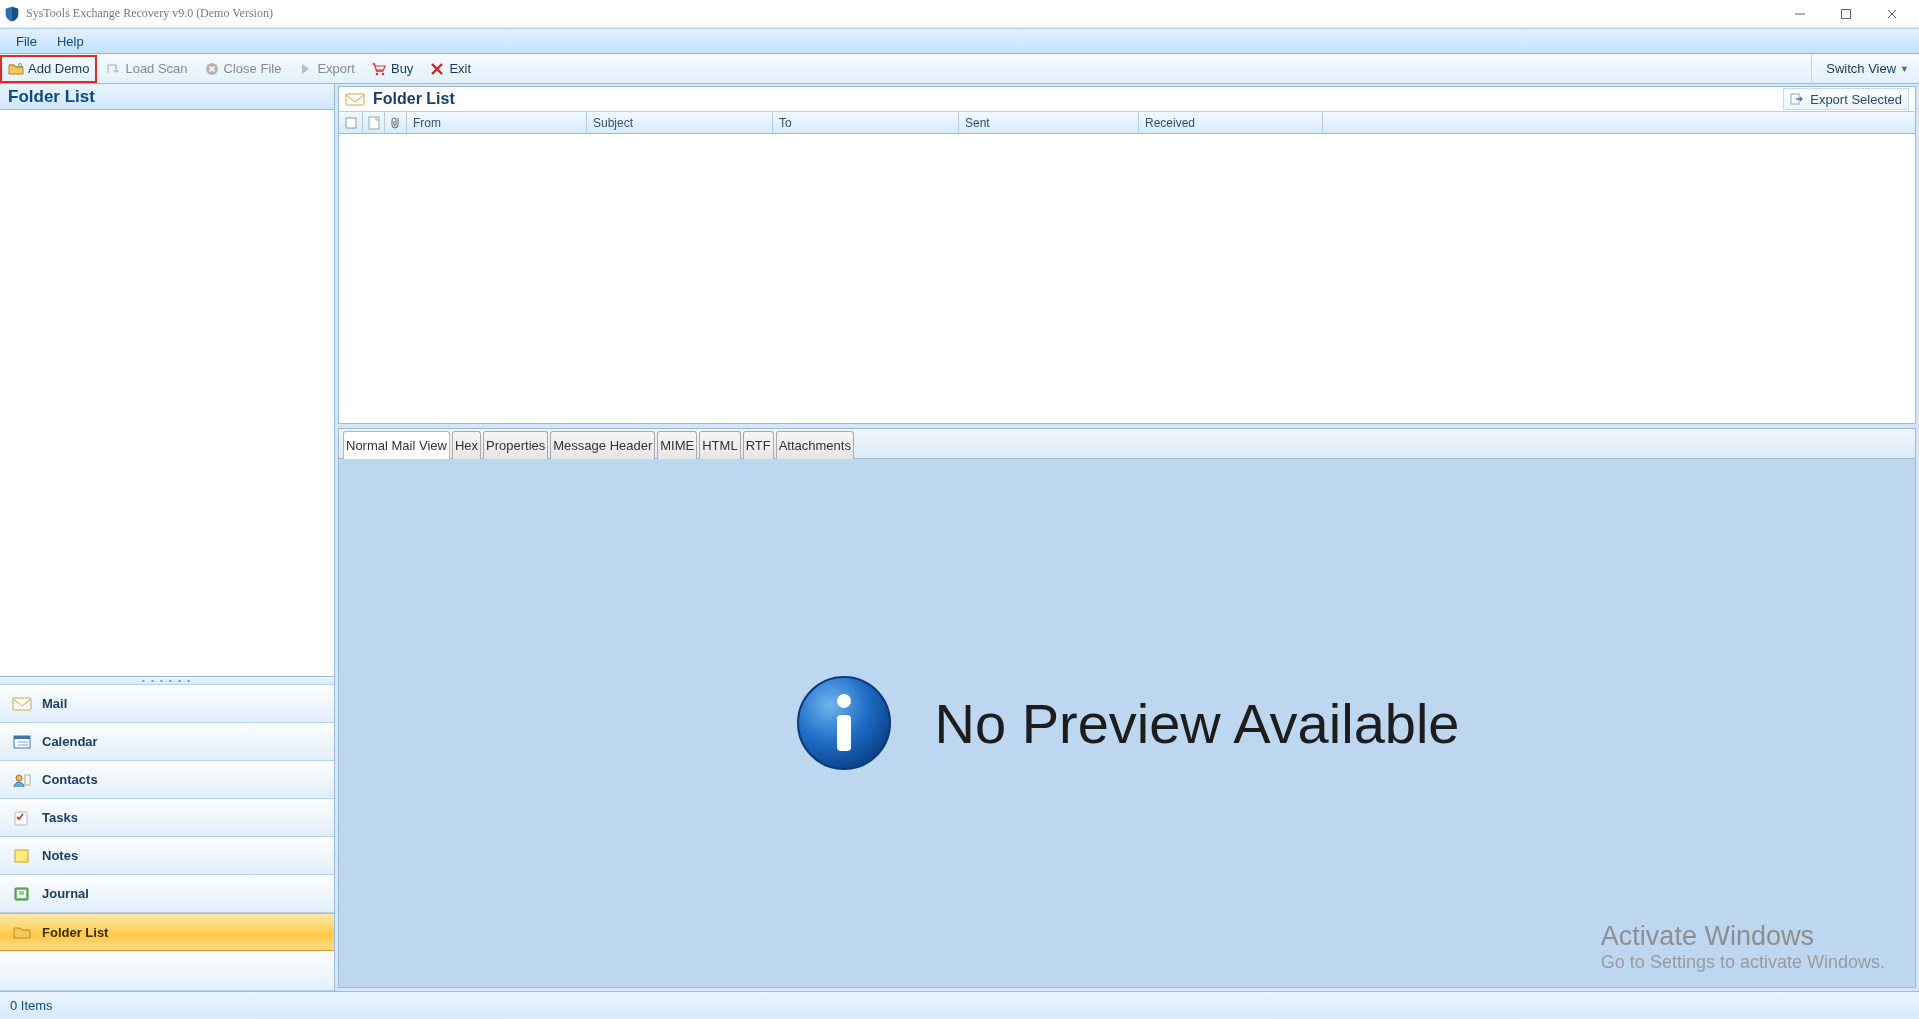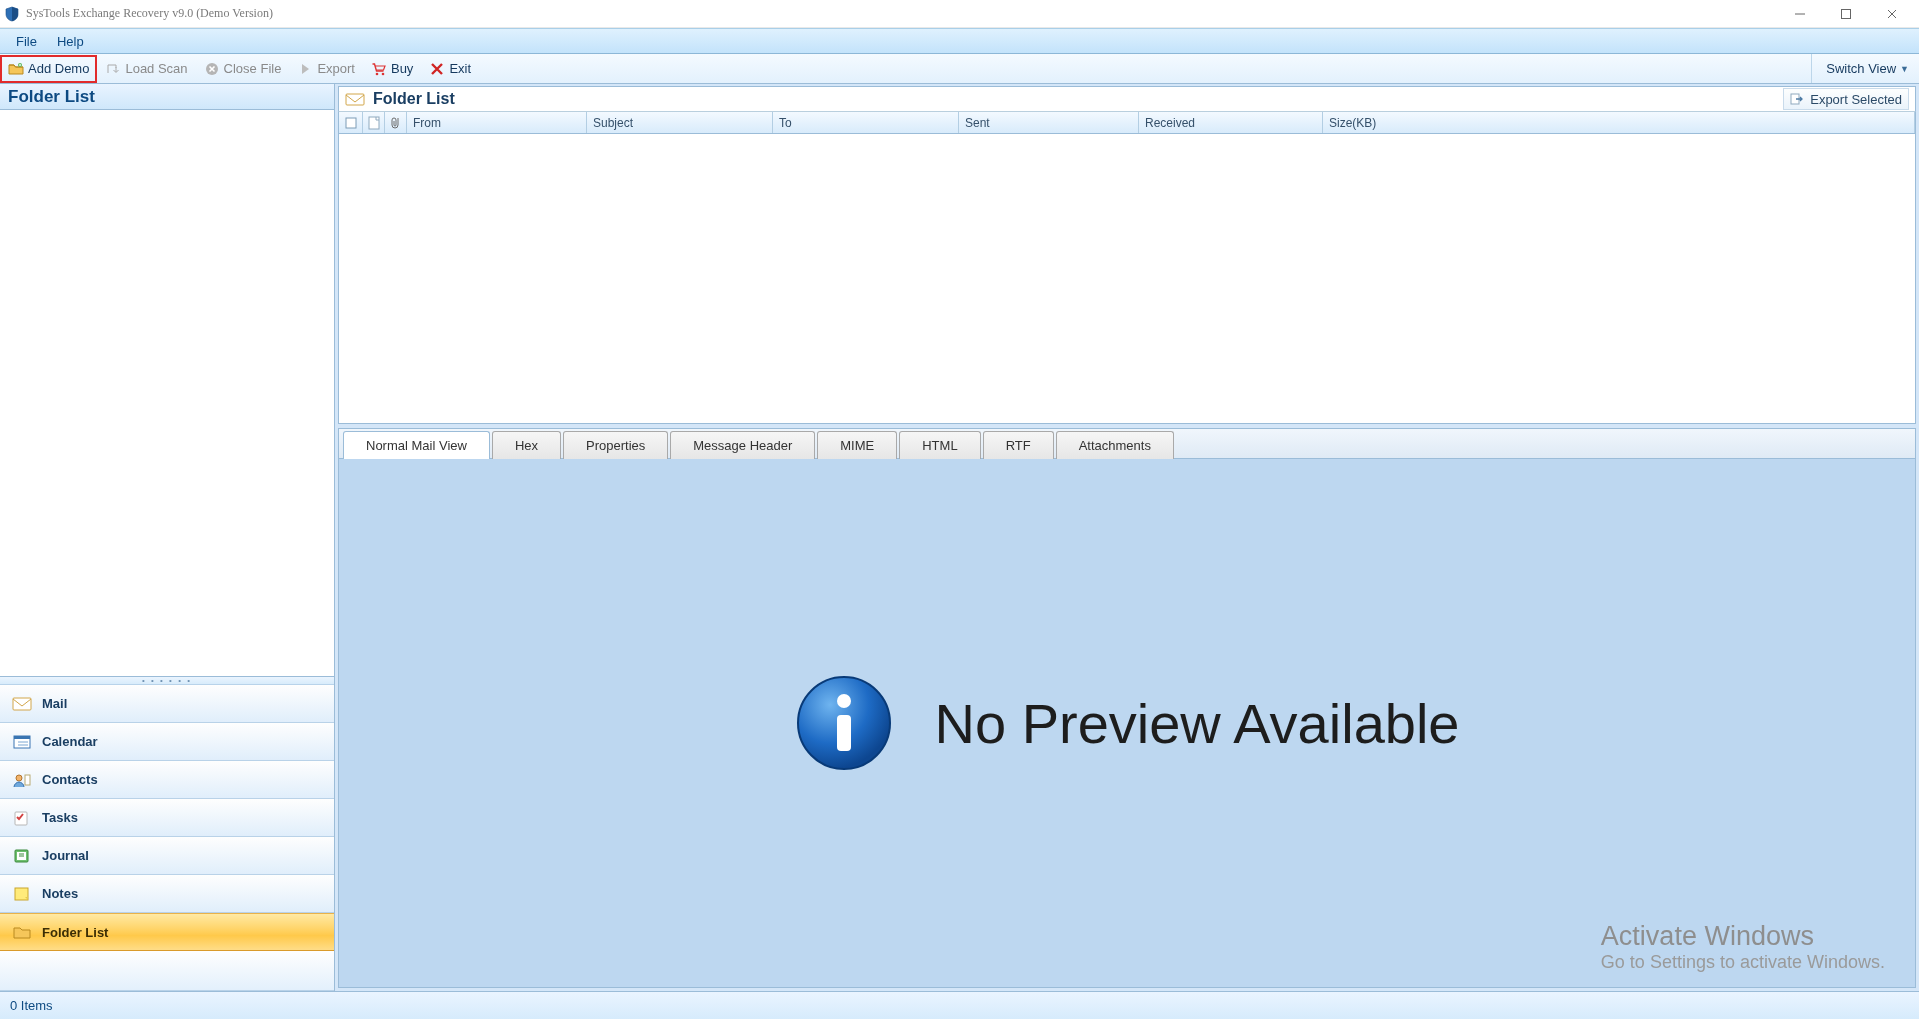--- a/index.html
+++ b/index.html
@@ -240,21 +240,21 @@
     height:30px;
     display:flex;
     align-items:flex-end;
     background: linear-gradient(#f0f6fc,#dfeaf5);
     border-bottom:1px solid #9bbcd8;
     padding:0 4px;
     gap:0;
   }
   .tab {
     height:28px;
-    padding:0 22px;
+    padding:0 2px;
     display:flex; align-items:center;
     background: linear-gradient(#f6f6f6,#e6e6e6);
     border:1px solid #a9a9a9;
     border-bottom:none;
     border-radius:3px 3px 0 0;
     margin-right:2px;
     color:#333;
     font-size:13px;
     position:relative;
     top:1px;
@@ -454,36 +454,36 @@
             <svg viewBox="0 0 20 16">
               <rect x="3" y="2" width="12" height="13" rx="1" fill="#fff" stroke="#b6b6b6"></rect>
               <path d="M5 7 l2 2 l4 -5" fill="none" stroke="#d24141" stroke-width="2"></path>
             </svg>
           </span>
         <span>Tasks</span>
       </div>
       <div class="nav-item">
         <span class="nicon">
             <svg viewBox="0 0 20 16">
+              <rect x="3" y="2" width="13" height="12" fill="#ffeb7a" stroke="#caa62c"></rect>
+              <path d="M13 11 l3 3 v-3 Z" fill="#e6cc4e"></path>
+            </svg>
+          </span>
+        <span>Notes</span>
+      </div>
+      <div class="nav-item">
+        <span class="nicon">
+            <svg viewBox="0 0 20 16">
               <rect x="3" y="2" width="13" height="12" rx="1" fill="#6fc06f" stroke="#3c8a3c"></rect>
               <rect x="5" y="4" width="9" height="8" fill="#fff"></rect>
               <line x1="7" y1="6" x2="12" y2="6" stroke="#3c8a3c"></line>
               <line x1="7" y1="8" x2="12" y2="8" stroke="#3c8a3c"></line>
             </svg>
           </span>
         <span>Journal</span>
-      </div>
-      <div class="nav-item">
-        <span class="nicon">
-            <svg viewBox="0 0 20 16">
-              <rect x="3" y="2" width="13" height="12" fill="#ffeb7a" stroke="#caa62c"></rect>
-              <path d="M13 11 l3 3 v-3 Z" fill="#e6cc4e"></path>
-            </svg>
-          </span>
-        <span>Notes</span>
       </div>
       <div class="nav-item selected">
         <span class="nicon">
             <svg viewBox="0 0 20 16">
               <path d="M2 4 h6 l2 2 h8 v8 h-16 Z" fill="#f5c65a" stroke="#b98a20"></path>
             </svg>
           </span>
         <span>Folder List</span>
       </div>
       <div class="nav-spacer"></div>
@@ -527,21 +527,20 @@
       <div class="grid-col att">
         <svg width="12" height="14" viewBox="0 0 12 14">
             <path d="M8 2 v7 a3 3 0 0 1 -6 0 v-5 a2 2 0 0 1 4 0 v5 a1 1 0 0 1 -2 0 v-4" fill="none" stroke="#6b6b6b" stroke-width="1"></path>
           </svg>
       </div>
       <div class="grid-col from">From</div>
       <div class="grid-col subject">Subject</div>
       <div class="grid-col to">To</div>
       <div class="grid-col sent">Sent</div>
       <div class="grid-col received">Received</div>
-      <div class="grid-col size">Size(KB)</div>
     </div>
     <div class="grid-body"></div>
 
     <div class="preview-area">
       <div class="tabstrip">
         <div class="tab active">Normal Mail View</div>
         <div class="tab">Hex</div>
         <div class="tab">Properties</div>
         <div class="tab">Message Header</div>
         <div class="tab">MIME</div>

